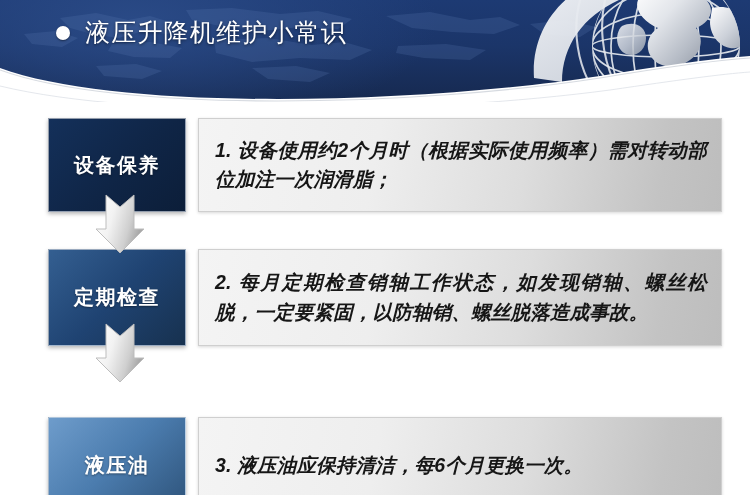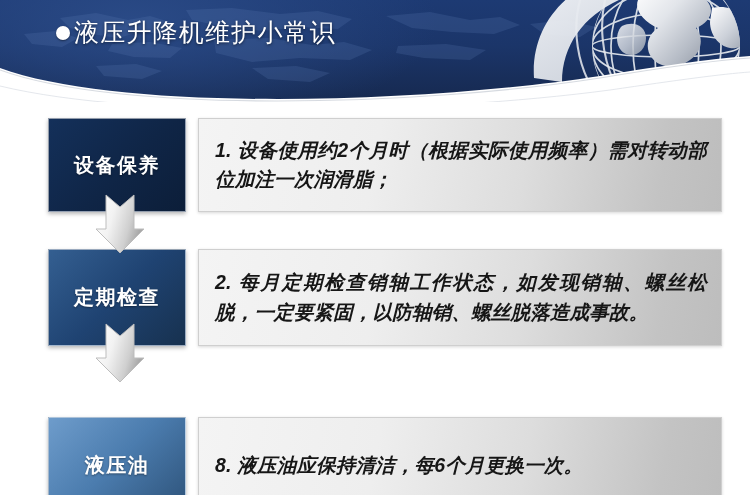--- a/index.html
+++ b/index.html
@@ -51,21 +51,21 @@
   .hdr-wave {
     position: absolute;
     left: 0; top: 0;
     width: 750px; height: 102px;
   }
   #header-title {
     position: absolute;
     left: 56px; top: 20px;
     display: flex;
     align-items: center;
-    gap: 4px;
+    gap: 15px;
     z-index: 6;
   }
   .title-bullet {
     width: 14px; height: 14px;
     border-radius: 50%;
     background: #ffffff;
     box-shadow: 0 1px 2px rgba(0,0,0,.45);
     flex: none;
   }
   .title-text {
@@ -283,18 +283,18 @@
 
     <svg class="arrow" id="arrow-2" viewBox="0 0 50 62" preserveAspectRatio="none">
       <path d="M11 2 L25 14 L39 2 L39 36 L49 36 L25 60 L1 36 L11 36 Z" fill="url(#arrGrad)" stroke="#bdbdbd" stroke-width="1"></path>
     </svg>
 
     <div class="row" id="row-3">
       <div class="label-box tone-3">
         <span class="label-text">液压油</span>
       </div>
       <div class="text-box">
-        <div class="text-body">8. 液压油应保持清洁，每6个月更换一次。</div>
+        <div class="text-body">3. 液压油应保持清洁，每6个月更换一次。</div>
       </div>
     </div>
 
   </div>
 </div>
 
 </body></html>

